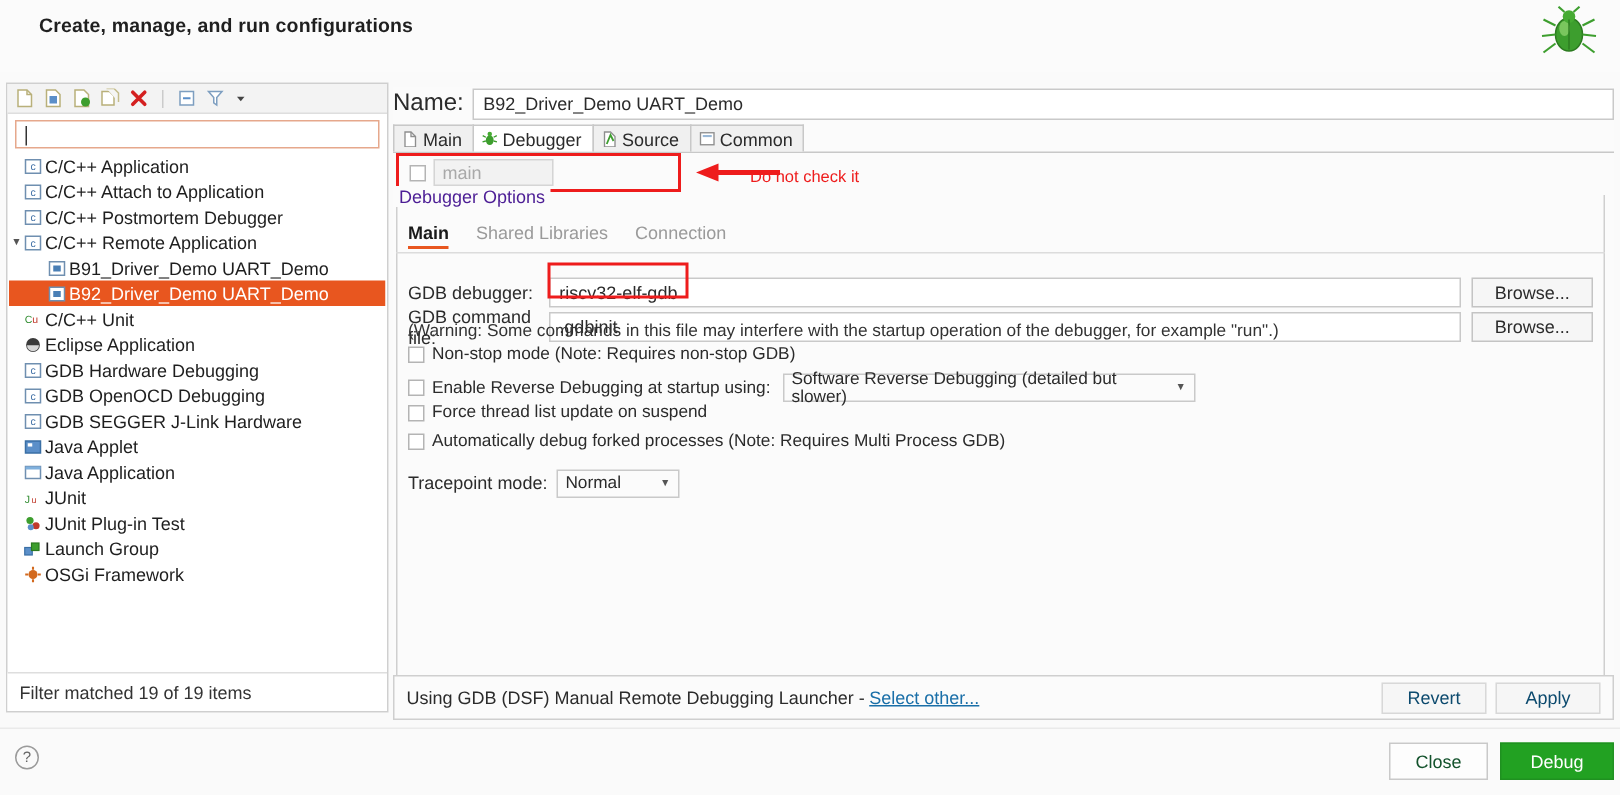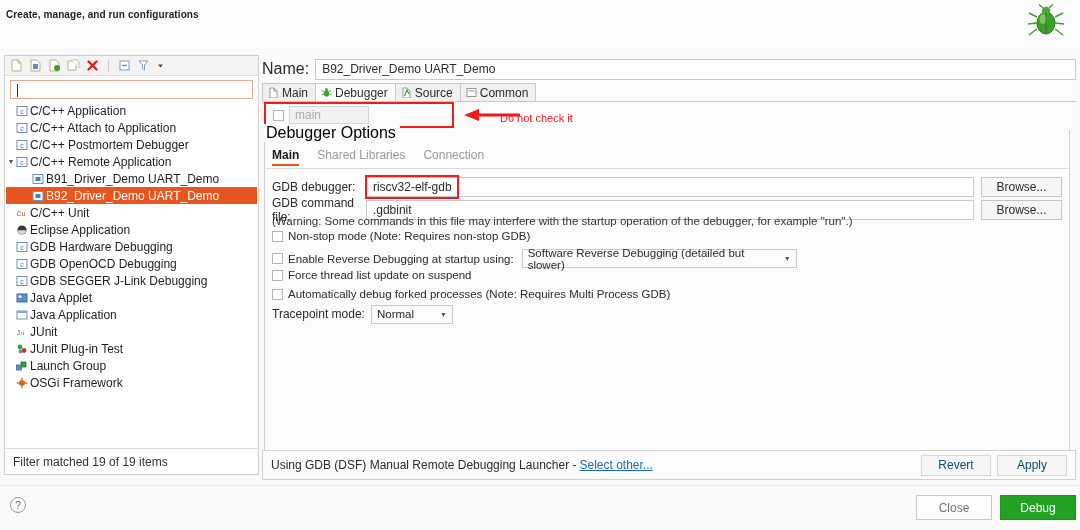--- a/index.html
+++ b/index.html
@@ -13,22 +13,22 @@
     overflow: hidden;
   }
   #root { position: relative; width: 1080px; height: 530px; background:#fafafa; }
 
   
   .header {
     position:absolute; left:0; top:0; width:1080px; height:48px;
     background:#fbfbfb;
   }
   .header-title {
-    position:absolute; left:6px; top:9px;
-    font-size:10px; font-weight:bold; color:#1f1f1f;
+    position:absolute; left:26px; top:9px;
+    font-size:13px; font-weight:bold; color:#1f1f1f;
     letter-spacing:0.1px;
   }
   .bug-badge {
     position:absolute; right:14px; top:4px; width:42px; height:40px;
   }
 
   
   .left-panel {
     position:absolute; left:4px; top:55px; width:255px; height:420px;
     background:#ffffff; border:1px solid #cfcfcf;
@@ -130,39 +130,39 @@
   .annot-text {
     position:absolute; left:238px; top:10px; font-size:11px; color:#ee1c1c;
   }
 
   .group-box {
     position:absolute; left:2px; top:28px; width:806px; height:325px;
     border:1px solid #cfcfcf; border-top:none;
   }
   .group-legend {
     position:absolute; left:2px; top:22px; background:#fbfbfb;
-    padding:0 4px 0 2px; font-size:16px; color:#000000; z-index:3;
+    padding:0 4px 0 2px; font-size:12px; color:#4c1d95; z-index:3;
   }
 
   .subtabs {
     position:absolute; left:10px; top:46px; display:flex; gap:18px;
     align-items:center;
   }
   .subtab { font-size:12px; color:#9a9a9a; padding-bottom:4px; position:relative; }
   .subtab.active { color:#1a1a1a; font-weight:bold; }
   .subtab.active:after {
     content:""; position:absolute; left:0; right:0; bottom:0; height:2px;
     background:#e8561f;
   }
   .subtab-line {
     position:absolute; left:2px; top:66px; width:806px; height:1px; background:#dcdcdc;
   }
 
   .field-row {
-    position:absolute; display:flex; align-items:center; height:20px;
+    position:absolute; display:flex; align-items:center; height:20px;margin-top:8px;
   }
   .field-label { font-size:12px; }
   .field-input {
     height:20px; border:1px solid #c9c9c9; background:#ffffff;
     display:flex; align-items:center; padding-left:6px; font-size:12px;
   }
   .redbox {
     position:absolute; border:2px solid #ee1c1c;
   }
   .btn-browse {
@@ -202,23 +202,23 @@
     position:absolute; left:0; top:485px; width:1080px; height:45px;
     background:#fafafa; border-top:1px solid #eaeaea;
   }
   .help-icon {
     position:absolute; left:10px; top:11px; width:16px; height:16px;
     border:1px solid #9a9a9a; border-radius:50%;
     display:flex; align-items:center; justify-content:center;
     font-size:10px; color:#666;
   }
   .btn-close {
-    position:absolute; right:88px; top:9px; width:76px; height:25px;
+    position:absolute; right:88px; top:9px; width:66px; height:25px;
     border:1px solid #c9c9c9; background:#fdfdfd; font-size:12px;
-    display:flex; align-items:center; justify-content:center; color:#737373;
+    display:flex; align-items:center; justify-content:center; color:#14532d;
   }
   .btn-debug {
     position:absolute; right:4px; top:9px; width:76px; height:25px;
     border:1px solid #1f9120; background:#22a122; font-size:12px;
     display:flex; align-items:center; justify-content:center; color:#ffffff;
   }
 </style>
 </head>
 <body>
 
@@ -380,21 +380,21 @@
               <text x="6" y="8.6" font-size="7" text-anchor="middle" fill="#3f6fa5" font-family="Liberation Sans">c</text>
             </svg></span>
           <span class="tree-label">GDB OpenOCD Debugging</span>
         </div>
         <div class="tree-row">
           <span class="tree-arrow"></span>
           <span class="ticon"><svg width="12" height="12" viewBox="0 0 12 12">
               <rect x="1" y="1.5" width="10" height="9" fill="#ffffff" stroke="#6f8fb0" stroke-width="1"></rect>
               <text x="6" y="8.6" font-size="7" text-anchor="middle" fill="#3f6fa5" font-family="Liberation Sans">c</text>
             </svg></span>
-          <span class="tree-label">GDB SEGGER J-Link Debugging</span>
+          <span class="tree-label">GDB SEGGER J-Link Hardware</span>
         </div>
         <div class="tree-row">
           <span class="tree-arrow"></span>
           <span class="ticon"><svg width="12" height="12" viewBox="0 0 12 12">
               <rect x="1" y="2" width="10" height="8" fill="#5b8fc9" stroke="#3a6fa5" stroke-width="1"></rect>
               <rect x="2.5" y="3.5" width="3" height="2.2" fill="#ffffff"></rect>
             </svg></span>
           <span class="tree-label">Java Applet</span>
         </div>
         <div class="tree-row">

